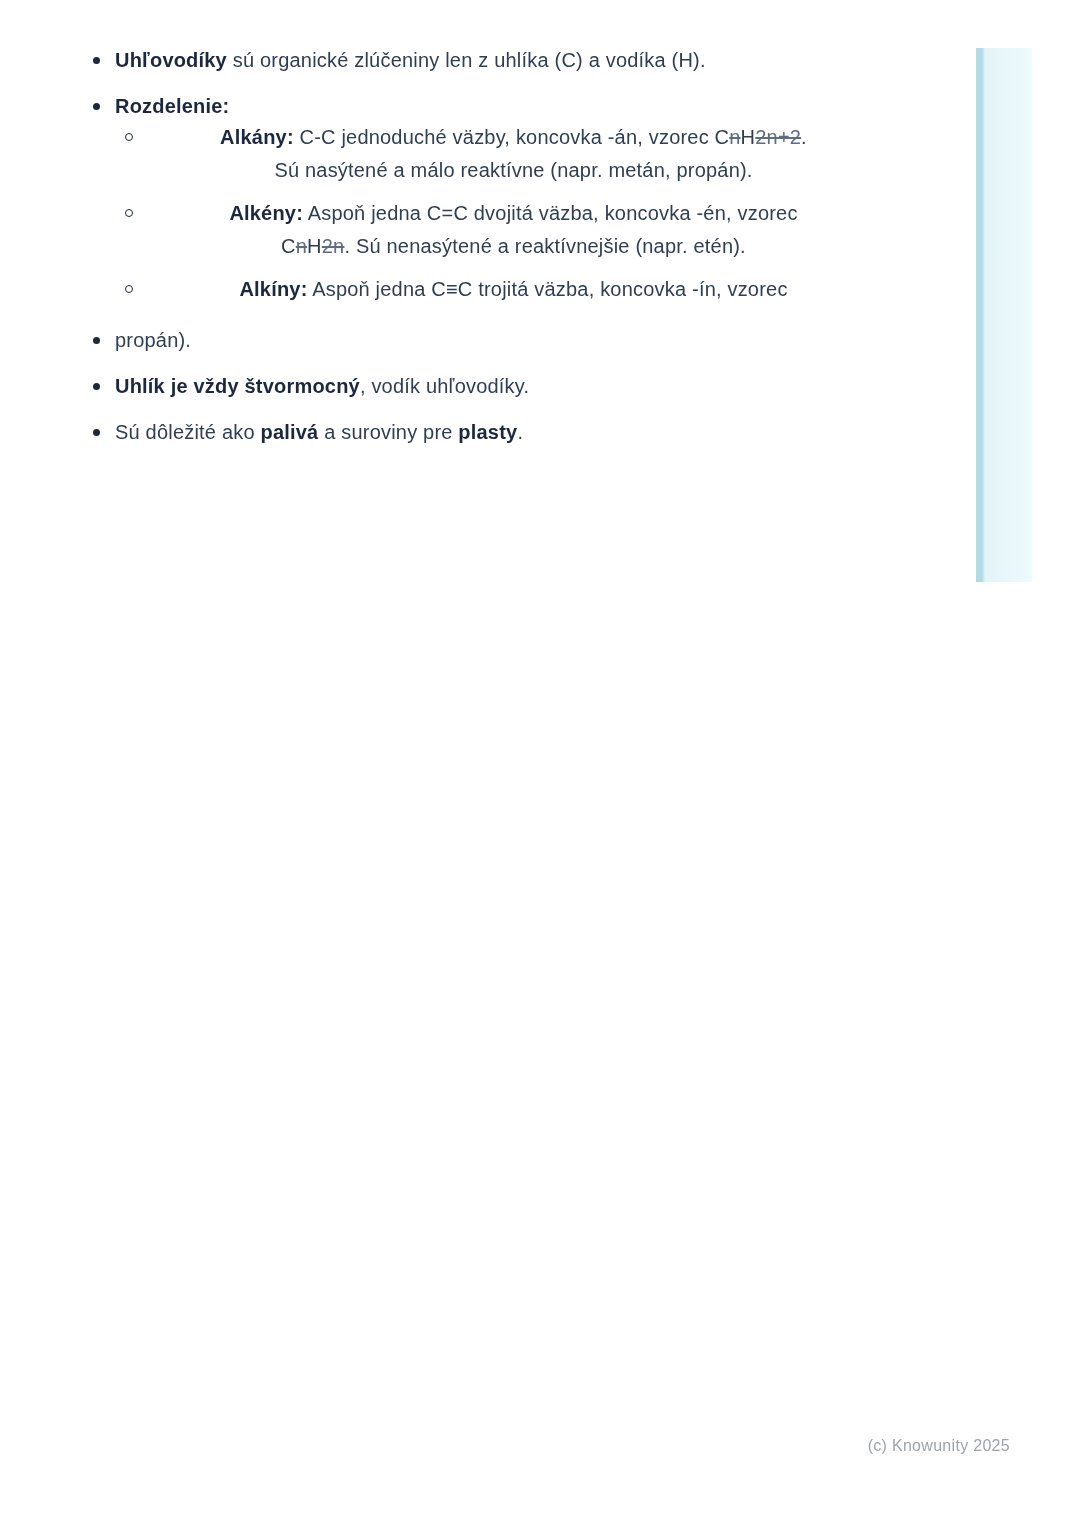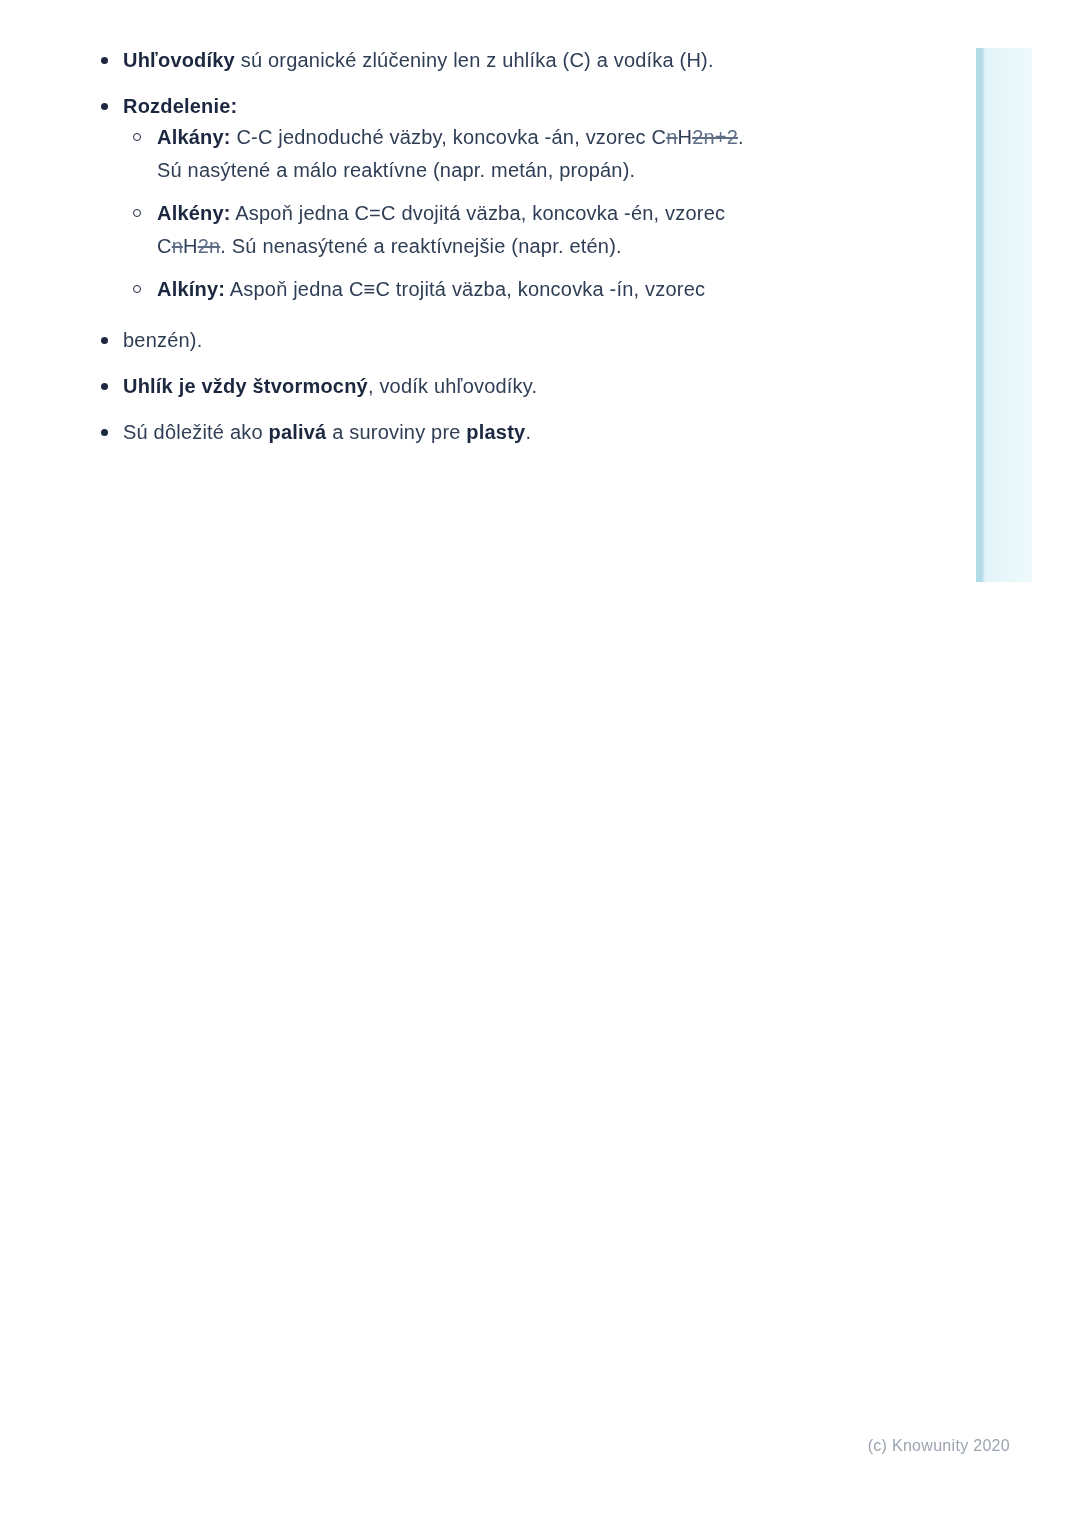--- a/index.html
+++ b/index.html
@@ -28,21 +28,21 @@
     height: 534px;
     background: linear-gradient(90deg,
       var(--bar-edge, #b2dbe8) 0px,
       var(--bar-edge, #b2dbe8) 6px,
       #e2f4f8 9px,
       var(--bar-fill, #eefafc) 100%);
   }
   
   #list {
     position: absolute;
-    left: 96px;
+    left: 88px;
     top: 44px;
     width: 790px;
   }
   .item {
     display: flex;
     margin-bottom: 13px;
   }
   .item > .bcol {
     flex: 0 0 27px;
   }
@@ -50,20 +50,21 @@
     display: flex;
     margin-bottom: 10px;
   }
   .subitem > .bcol {
     flex: 0 0 24px;
     margin-left: 10px;
   }
   .sublist {
     margin-top: -2px;
     margin-bottom: 5px;
+    text-align: center;
   }
   .sublist .subitem:last-child {
     margin-bottom: 0;
   }
   .bcol .dot {
     display: block;
     width: 7px;
     height: 7px;
     border-radius: 50%;
     background: var(--bold, #1c2740);
@@ -157,34 +158,34 @@
               </div>
             </div>
           </div>
         </div>
       </div>
       <div class="item">
         <div class="bcol">
           <span class="dot"></span>
         </div>
         <div class="content">
-          <div class="line"><span class="">benzén).</span></div>
+          <div class="line"><span class="">propán).</span></div>
         </div>
       </div>
       <div class="item">
         <div class="bcol">
           <span class="dot"></span>
         </div>
         <div class="content">
           <div class="line"><span class="b">Uhlík je vždy štvormocný</span><span class="">, vodík uhľovodíky.</span></div>
         </div>
       </div>
       <div class="item">
         <div class="bcol">
           <span class="dot"></span>
         </div>
         <div class="content">
           <div class="line"><span class="">Sú dôležité ako </span><span class="b">palivá</span><span class=""> a suroviny pre </span><span class="b">plasty</span><span class="">.</span></div>
         </div>
       </div>
     </div>
-  <div class="footer">(c) Knowunity 2020</div>
+  <div class="footer">(c) Knowunity 2025</div>
 </div>
 
 </body></html>

